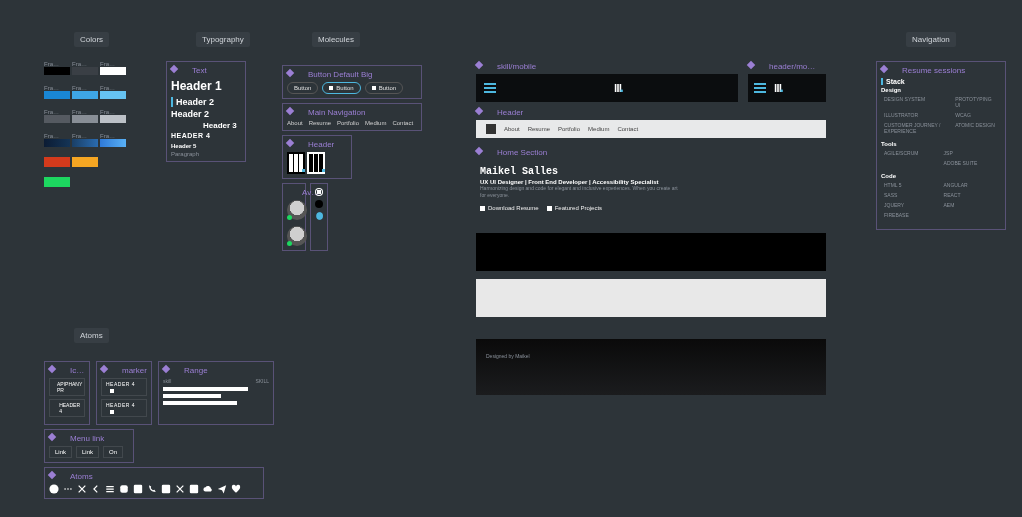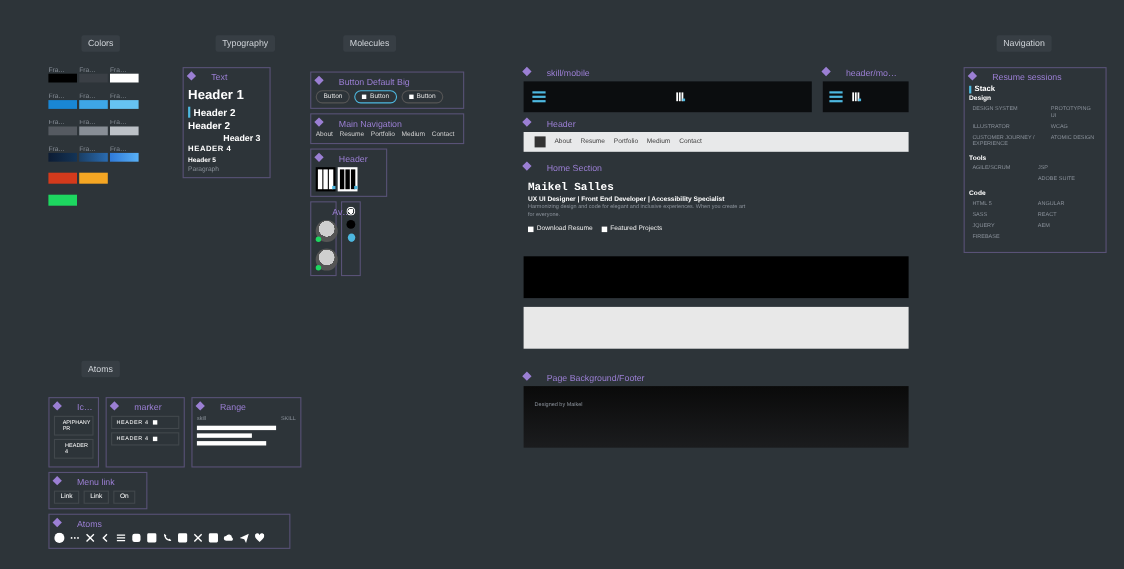--- a/index.html
+++ b/index.html
@@ -419,24 +419,20 @@
     </div>
   </div>
 
   <div style="margin-top:18px"></div>
   <div class="page-bg">
     <div class="black"></div>
     <div class="white"></div>
   </div>
 
   <div style="margin-top:22px"></div>
-  <div class="comp-title">
-      <span class="diamond"></span>
-      <span>Page Background/Footer</span>
-    </div>
   <div class="footer-bg">
     <span>Designed by Maikel</span>
   </div>
 </div>
 
 <div class="col" style="left:876px;top:32px;width:130px;">
   <div class="section-label">Navigation</div>
   <div class="comp resume" style="margin-top:14px;">
     <div class="comp-title">
         <span class="diamond"></span>
@@ -509,21 +505,21 @@
   <div class="section-label">Atoms</div>
   <div style="display:flex;gap:6px;margin-top:14px;">
     <div class="comp" style="width:46px">
       <div class="comp-title">
           <span class="diamond"></span>
           <span>Ic…</span>
         </div>
       <div class="marker-line sq">APIPHANY PR</div>
       <div class="marker-line">HEADER 4</div>
     </div>
-    <div class="comp" style="width:72px">
+    <div class="comp" style="width:56px">
       <div class="comp-title">
           <span class="diamond"></span>
           <span>marker</span>
         </div>
       <div class="marker-box"><span>HEADER 4</span><span class="dot-sq"></span></div>
       <div class="marker-box"><span>HEADER 4</span><span class="dot-sq"></span></div>
     </div>
     <div class="comp" style="flex:1">
       <div class="comp-title">
           <span class="diamond"></span>

